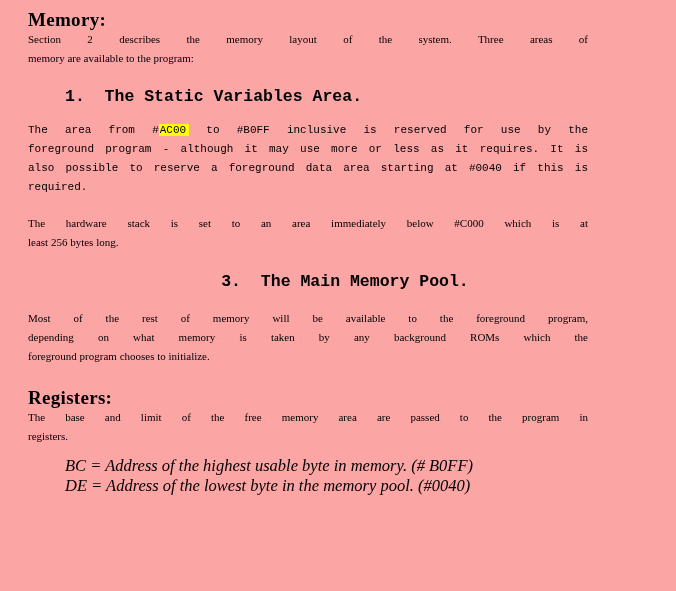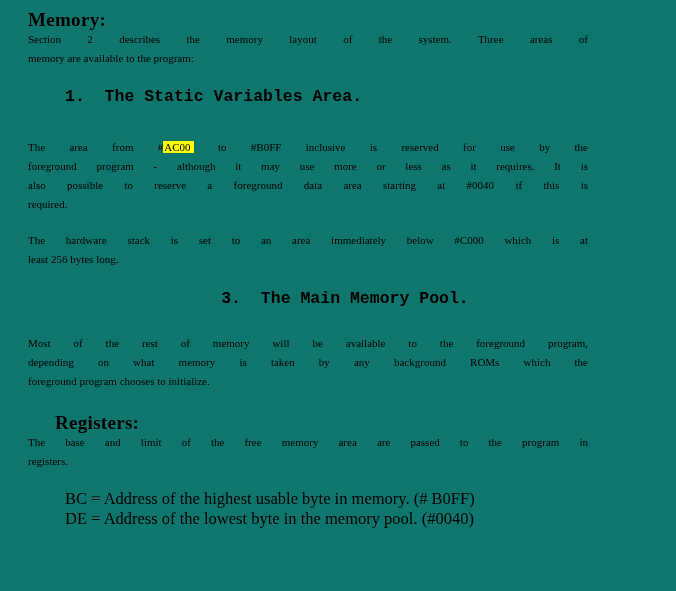--- a/index.html
+++ b/index.html
@@ -4,21 +4,21 @@
 <style>
   html, body {
     margin: 0;
     padding: 0;
     background: #ffffff;
   }
   .page {
     position: relative;
     width: 676px;
     height: 591px;
-    background: #0f766e;
+    background: #fca5a5;
     color: #000000;
     font-family: "Liberation Serif", serif;
     overflow: hidden;
     box-sizing: border-box;
     padding: 10px 51px 0 28px;
   }
   
   .h-top {
     font-size: 19px;
     font-weight: bold;
@@ -44,27 +44,27 @@
     text-align: justify;
     text-align-last: justify;
     white-space: pre-wrap;
   }
   .line.last {
     text-align: right;
     text-align-last: left;
   }
   .para { margin: 0; }
   .mt-sub1   { margin-top: 19px; }
-  .mt-body1  { margin-top: 32px; }
+  .mt-body1  { margin-top: 15px; font-family: Liberation Mono, monospace; }
   .mt-sub2   { margin-top: 29px; }
   .mt-body2  { margin-top: 17px; }
   .mt-sub3   { margin-top: 20px; text-align: center; }
-  .mt-body3  { margin-top: 26px; }
-  .mt-reg    { margin-top: 22px; margin-left: 27px; }
-  .mt-list   { margin-top: 18px; }
+  .mt-body3  { margin-top: 18px; }
+  .mt-reg    { margin-top: 22px; }
+  .mt-list   { margin-top: 10px; font-style: italic; }
   mark.hl {
     background: var(--hl-color, #ffff00);
     color: inherit;
     padding: 0 3px 0 1px;
   }
   .reg-line {
     font-size: 16.5px;
     line-height: 19.5px;
     text-align: left;
     white-space: pre-wrap;

